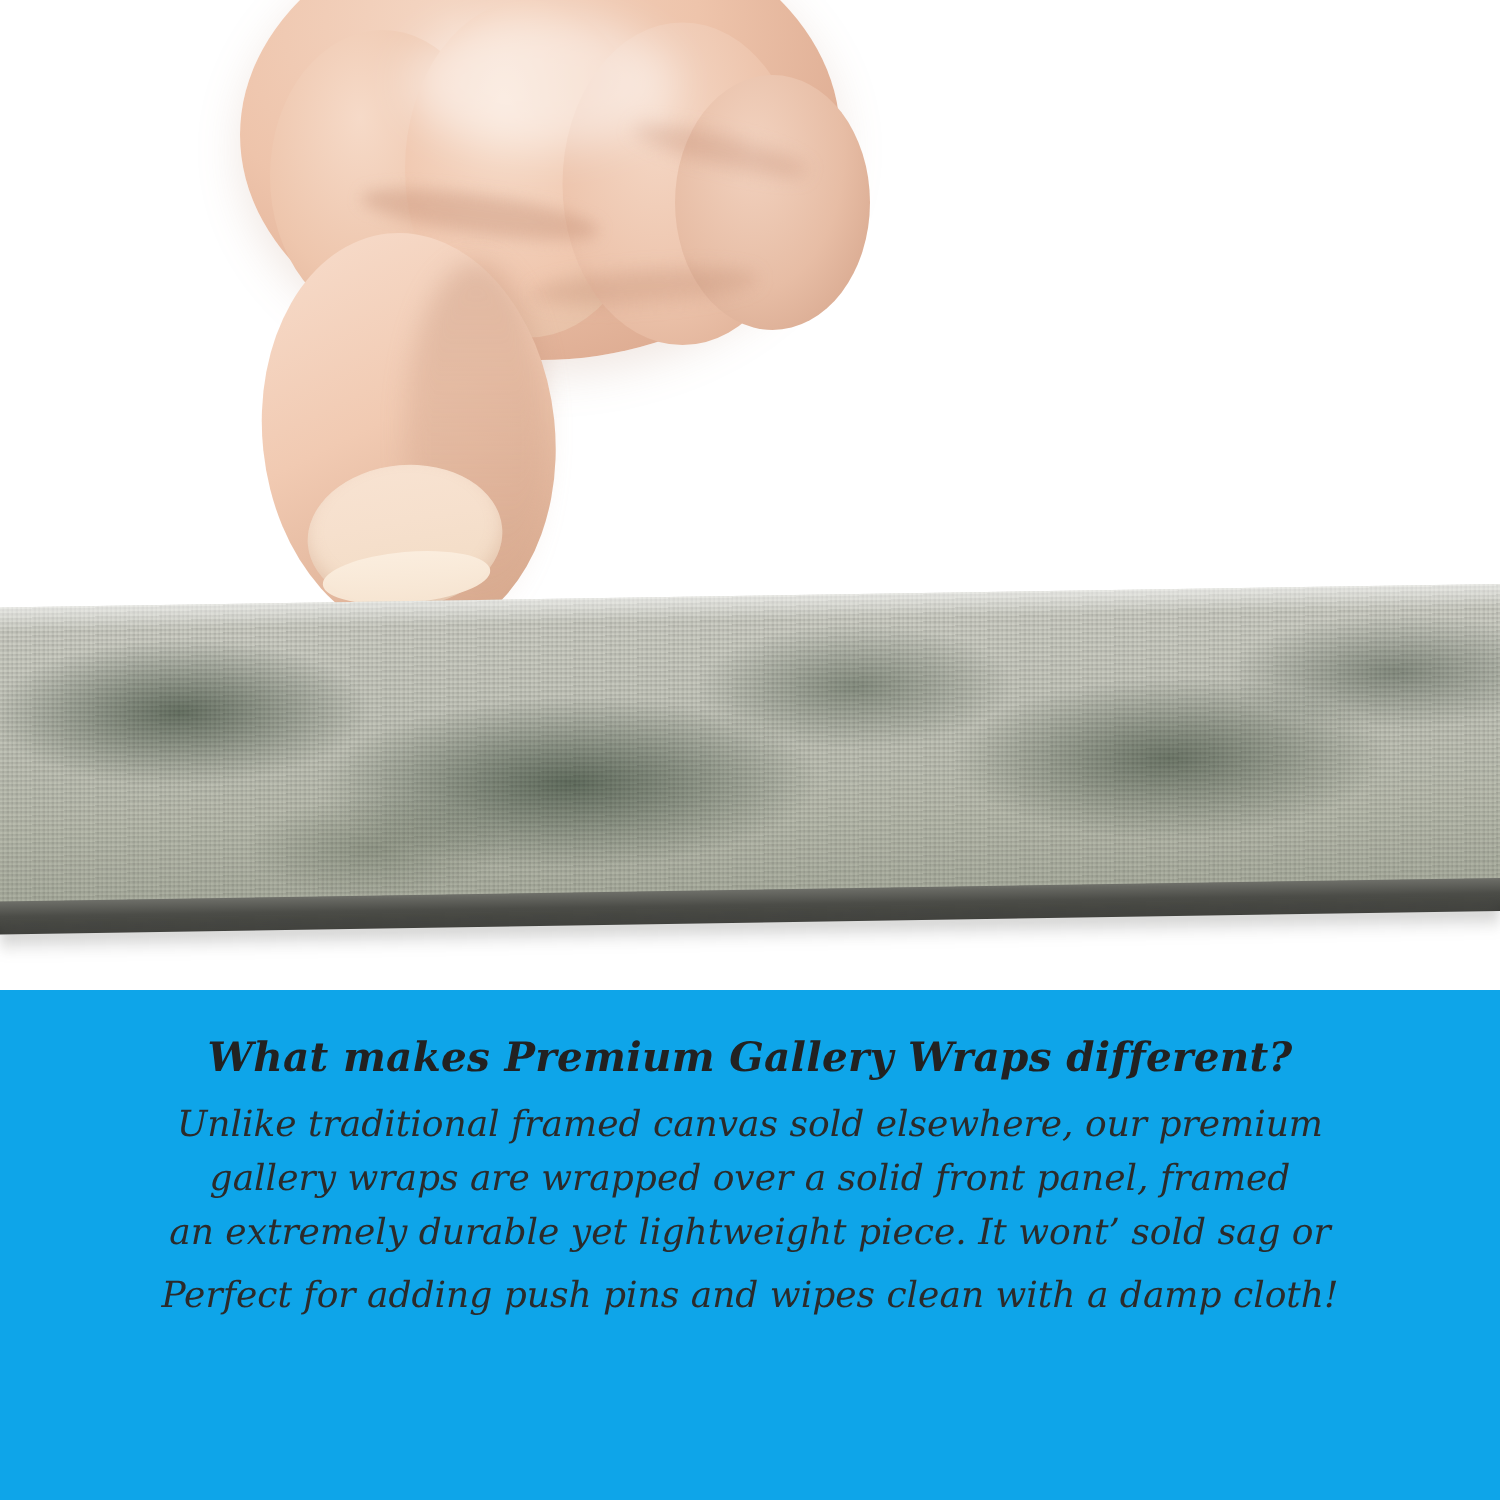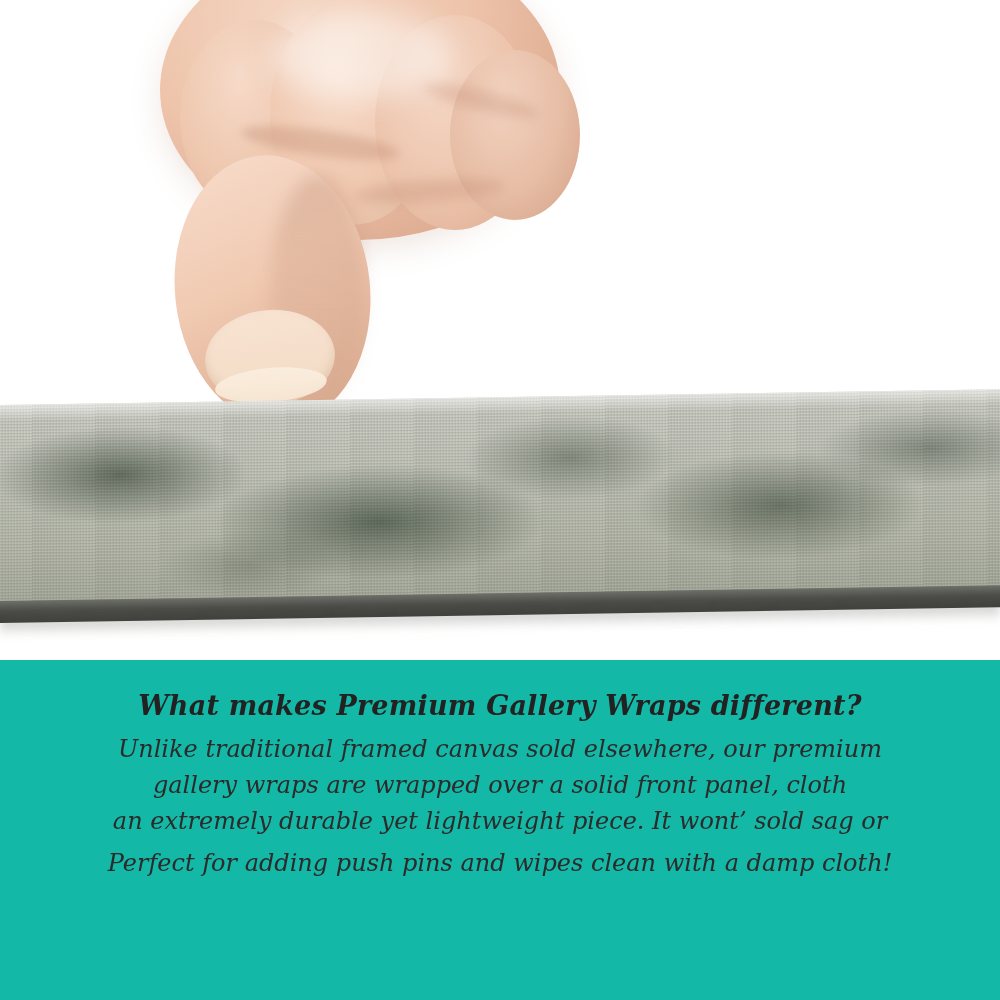--- a/index.html
+++ b/index.html
@@ -10,21 +10,21 @@
   body {
     width: 1000px;
     height: 1000px;
     overflow: hidden;
     font-family: "DejaVu Sans", sans-serif;
   }
   .page {
     position: relative;
     width: 1000px;
     height: 1000px;
-    background: #14b8a6;
+    background: #0ea5e9;
   }
 
   
   .photo {
     position: absolute;
     left: 0;
     top: 0;
     width: 1000px;
     height: 660px;
     overflow: hidden;
@@ -235,18 +235,18 @@
       <div class="wrap-toplight"></div>
 
       <div class="wrap-bottom"></div>
       <div class="wrap-shadow"></div>
     </div>
   </div>
 
   <div class="caption">
     <div class="caption-title">What makes Premium Gallery Wraps different?</div>
     <div class="caption-line">Unlike traditional framed canvas sold elsewhere, our premium</div>
-    <div class="caption-line">gallery wraps are wrapped over a solid front panel, cloth</div>
+    <div class="caption-line">gallery wraps are wrapped over a solid front panel, framed</div>
     <div class="caption-line">an extremely durable yet lightweight piece. It wont’ sold sag or</div>
     <div class="caption-line last">Perfect for adding push pins and wipes clean with a damp cloth!</div>
   </div>
 
 </div>
 
 </body></html>

